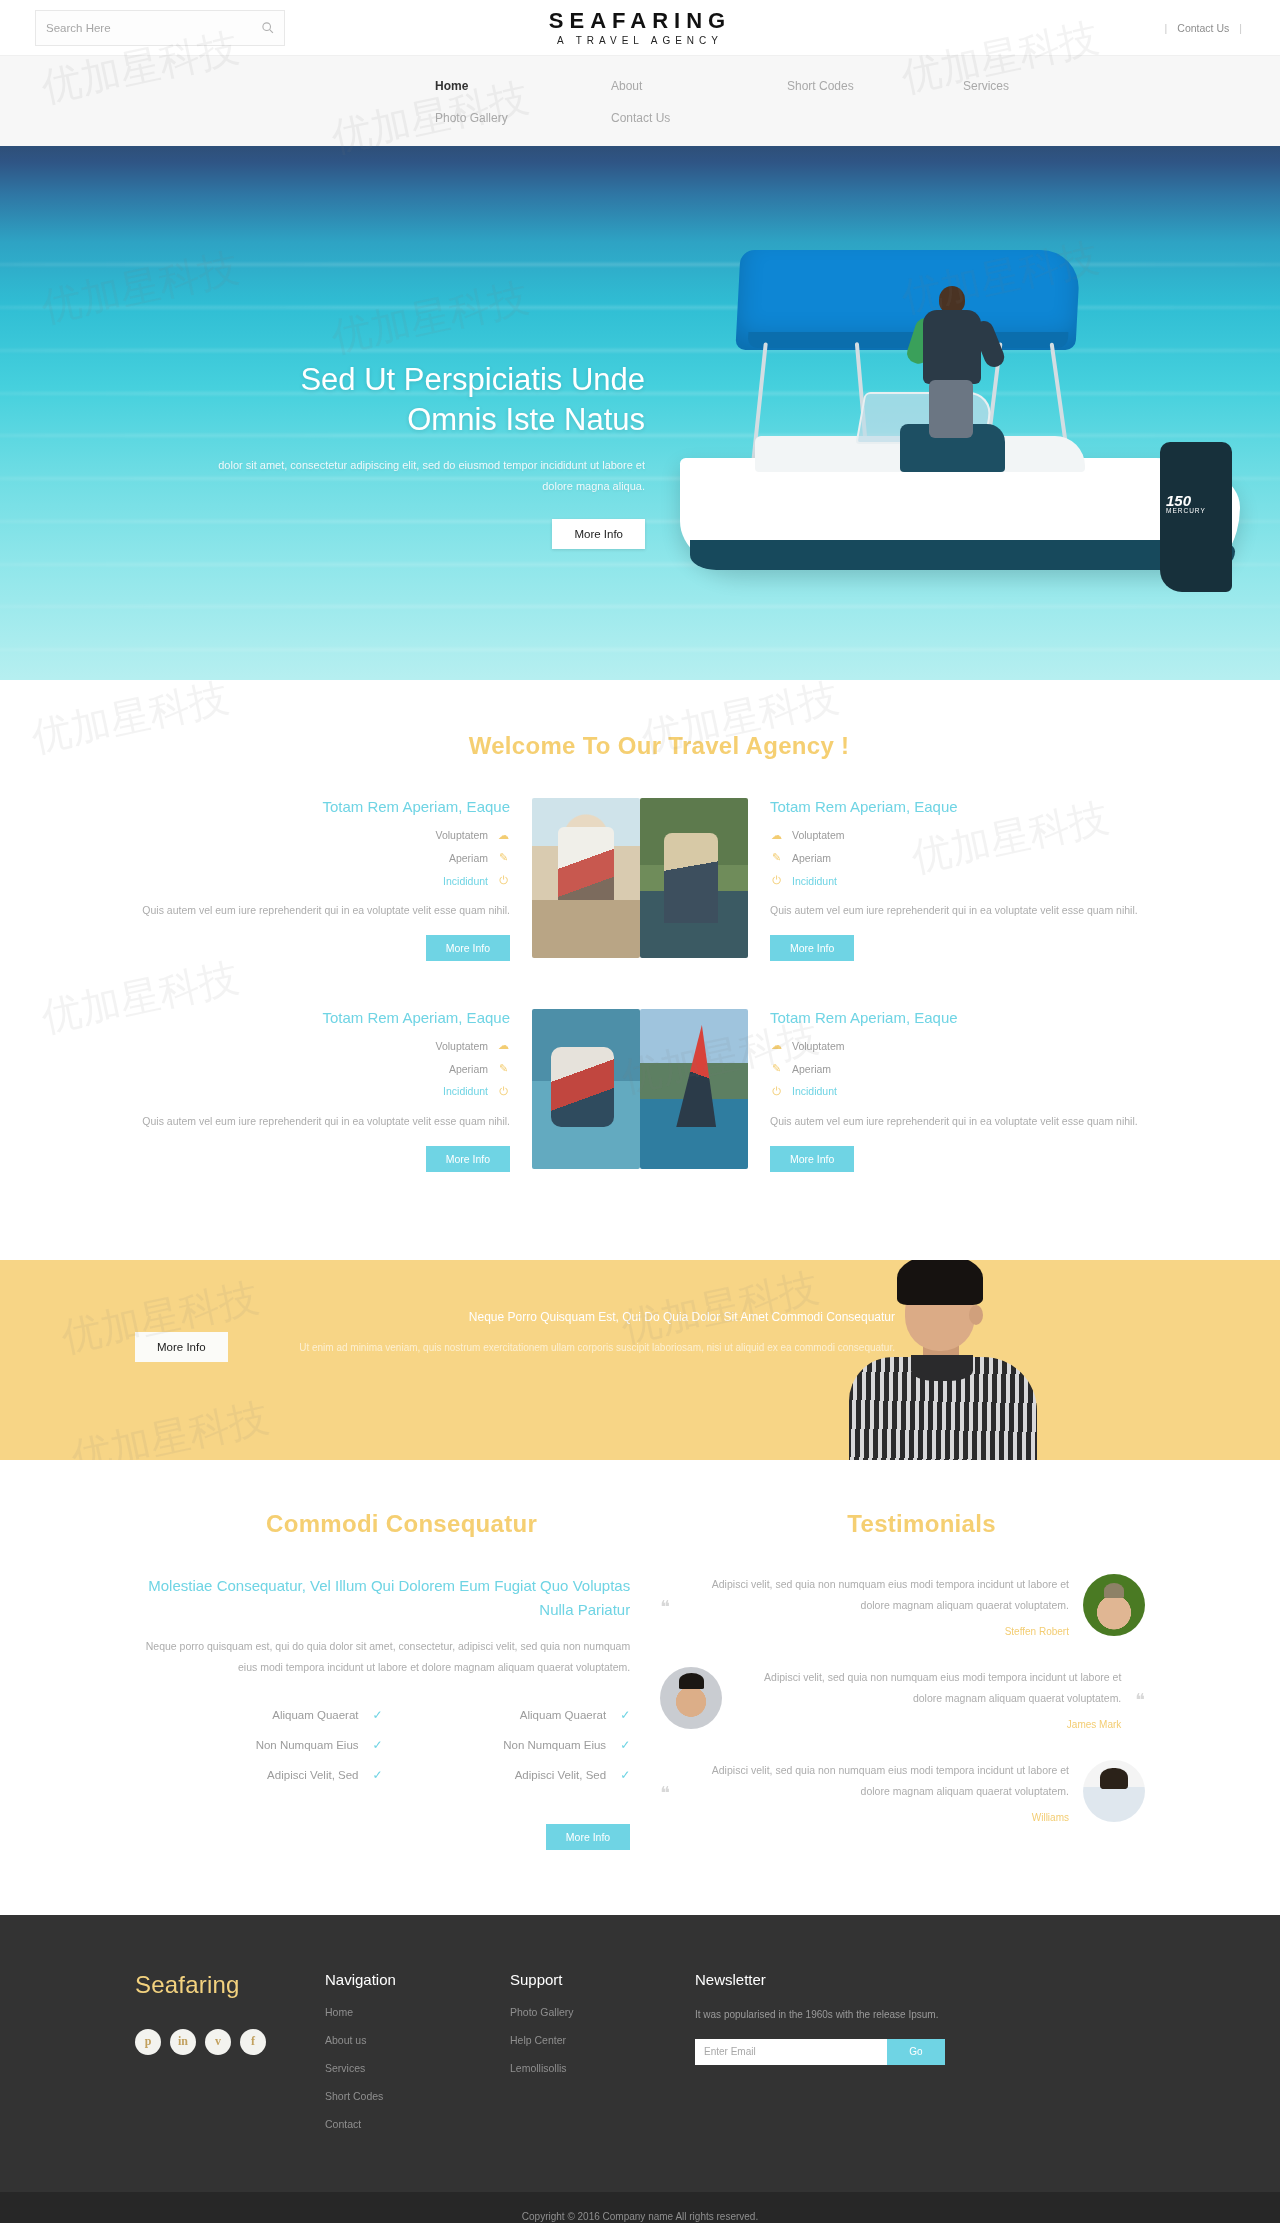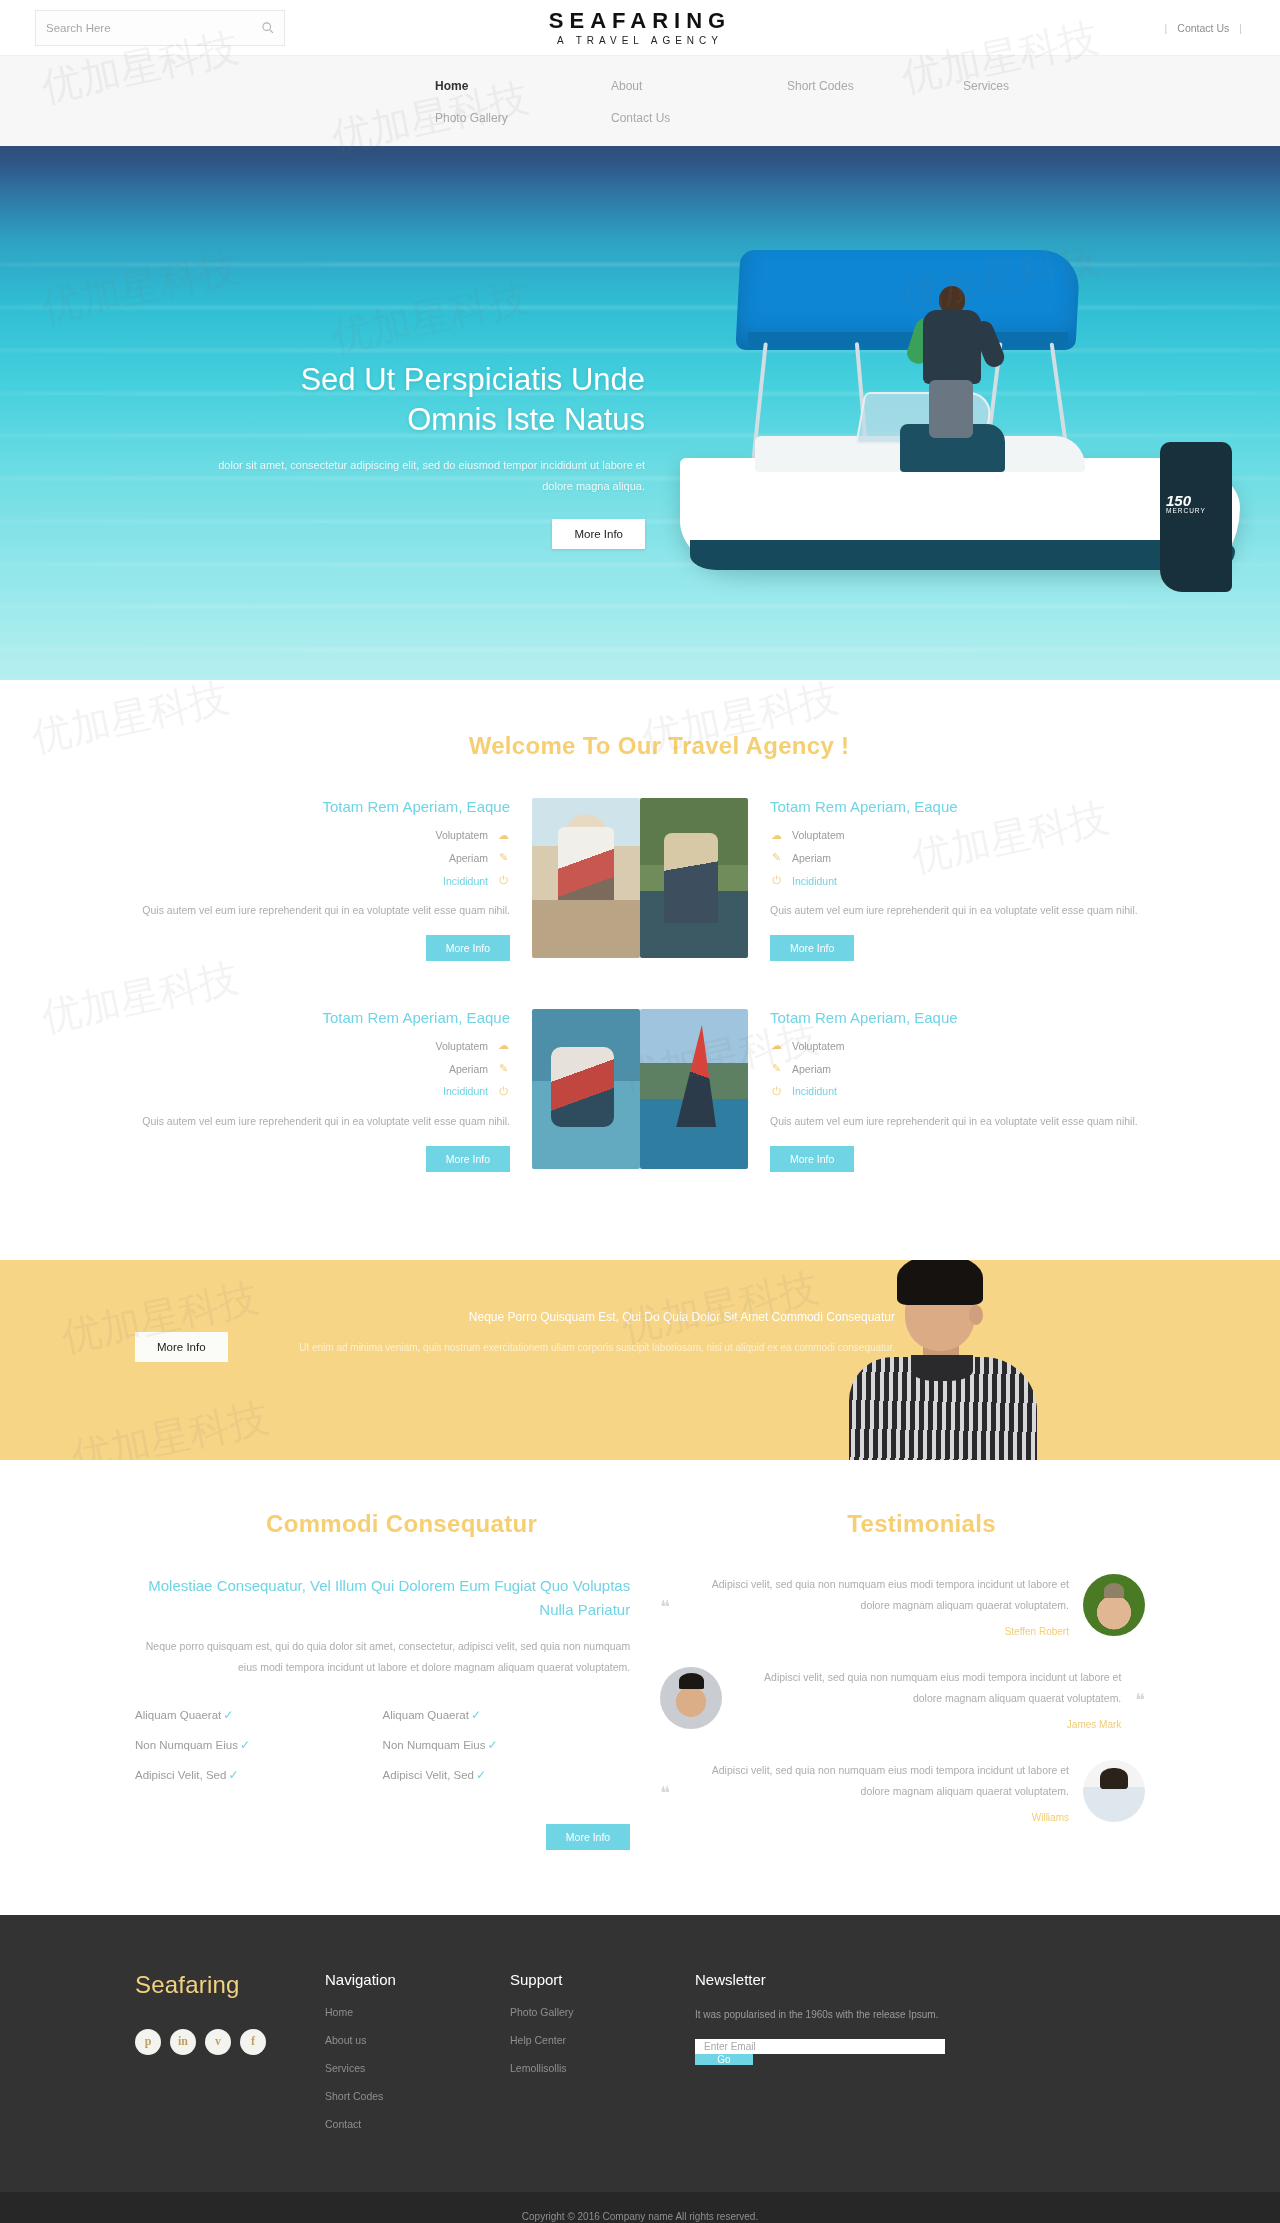--- a/index.html
+++ b/index.html
@@ -436,21 +436,22 @@
     text-align: right;
   }
   .checks {
     margin-top: 30px;
     display: flex;
   }
   .checks ul { list-style: none; width: 50%; }
   .checks li {
     display: flex;
     align-items: center;
-    gap: 2px;
+    justify-content: flex-end;
+    gap: 14px;
     font-size: 11.5px;
     color: #9c9c9c;
     margin-bottom: 16px;
   }
   .checks li .ck { color: #6fd4e4; font-size: 12px; }
   .more-wrap { text-align: right; margin-top: 12px; }
 
   .tm {
     display: flex;
     align-items: center;
@@ -514,21 +515,21 @@
     color: #8f8f8f;
     text-decoration: none;
     margin-bottom: 16px;
   }
   .f-news-text {
     font-size: 10px;
     color: #9a9a9a;
     line-height: 1.7;
     margin-bottom: 16px;
   }
-  .news-form { display: flex; width: 250px; height: 26px; flex-direction: column; }
+  .news-form { display: flex; width: 250px; height: 26px; }
   .news-form input {
     flex: 1;
     border: 0; outline: 0;
     background: #fff;
     font-size: 10px;
     color: #8a8a8a;
     padding: 0 9px;
     font-family: "Liberation Sans", sans-serif;
   }
   .news-form input::placeholder { color: #a8a8a8; }

